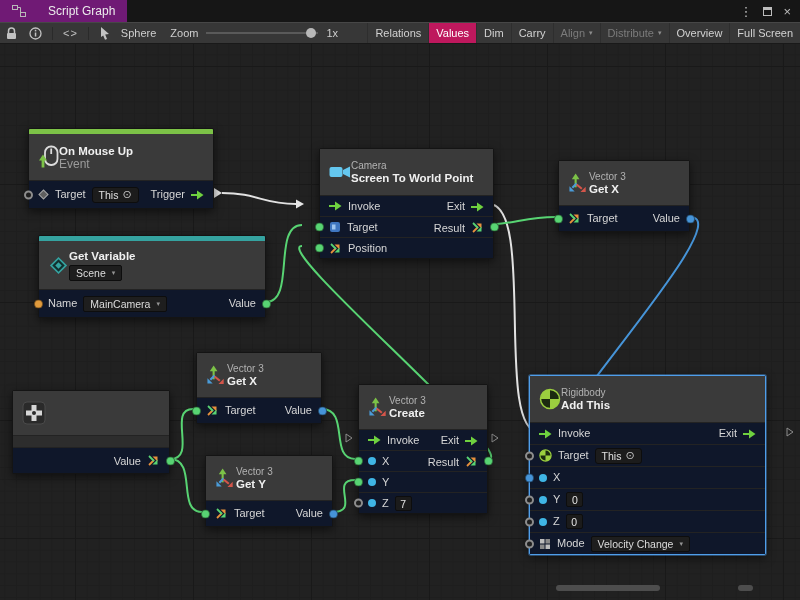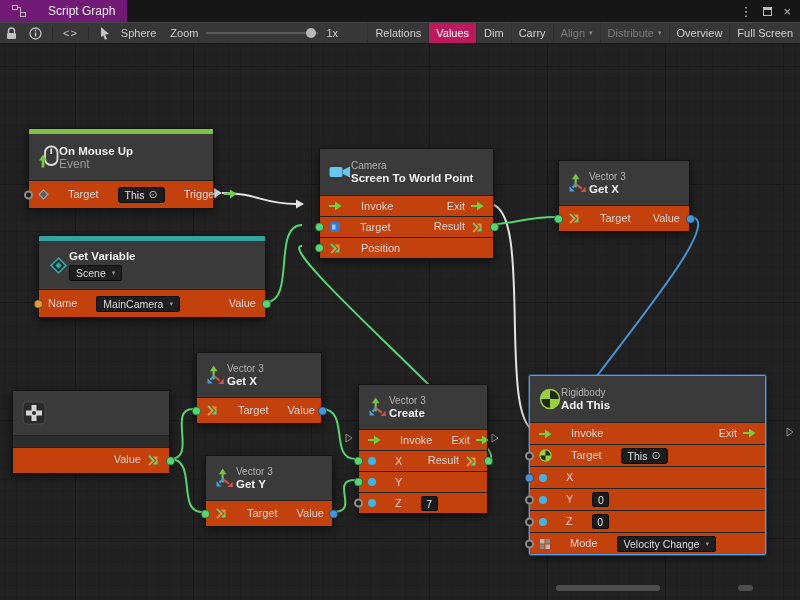--- a/index.html
+++ b/index.html
@@ -43,24 +43,24 @@
 
 
 .node{position:absolute;background:#2d2d2d;border:1px solid #141414;border-radius:2px;box-shadow:0 3px 10px rgba(0,0,0,.55);z-index:2}
 .node.selected{border:1px solid #4f9eea;box-shadow:0 0 0 1px rgba(79,158,234,.4),0 3px 10px rgba(0,0,0,.55)}
 .accent{height:5px;border-radius:1px 1px 0 0}
 .nhead{display:flex;align-items:center;gap:0;padding:0 9px;background:#3a3a3a}
 .nicon{flex:none;display:flex;align-items:center}
 .nt-main{font-size:11.5px;font-weight:bold;color:#f0f0f0;line-height:13px}
 .nt-sub{font-size:12px;color:#9b9b9b;line-height:12px}
 .nt-type{font-size:10px;color:#b2b2b2;line-height:12px}
-.nrow{position:relative;display:flex;align-items:center;gap:19px;padding:0 9px;border-top:1px solid #232323;background:#c2410c;font-size:11px;color:#d6d6d6}
+.nrow{position:relative;display:flex;align-items:center;gap:6px;padding:0 9px;border-top:1px solid #232323;background:#0f172a;font-size:11px;color:#d6d6d6}
 .r21{height:21px}.r22{height:22px}.r26{height:26px}.r28{height:28px}
 .nspacer{height:12px;background:#2d2d2d;border-top:1px solid #232323}
-.rg{margin-left:auto;display:flex;align-items:flex-start;gap:6px}
+.rg{margin-left:auto;display:flex;align-items:flex-end;gap:6px}
 .pl{line-height:1}
 .pd{position:absolute;top:50%;width:9px;height:9px;border-radius:50%;transform:translateY(-50%);z-index:4;border:1px solid rgba(0,0,0,.45)}
 .pd.l{left:-5.5px}.pd.r{right:-5.5px}
 .pd.green{background:#58d473}
 .pd.blue{background:#4694d8}
 .pd.orange{background:#e09a3c}
 .pd.hollow{background:#1f1f1f;border:2px solid #8d8d8d}
 .fico{width:8px;height:8px;border-radius:50%;background:#3fb5e5;flex:none}
 .chip{background:#1c1c1c;border:1px solid #0d0d0d;border-radius:3px;height:16px;display:inline-flex;align-items:center;gap:4px;padding:0 6px;font-size:10.5px;color:#e0e0e0}
 .chip-ico{font-size:11px;color:#c4c4c4;line-height:1}

